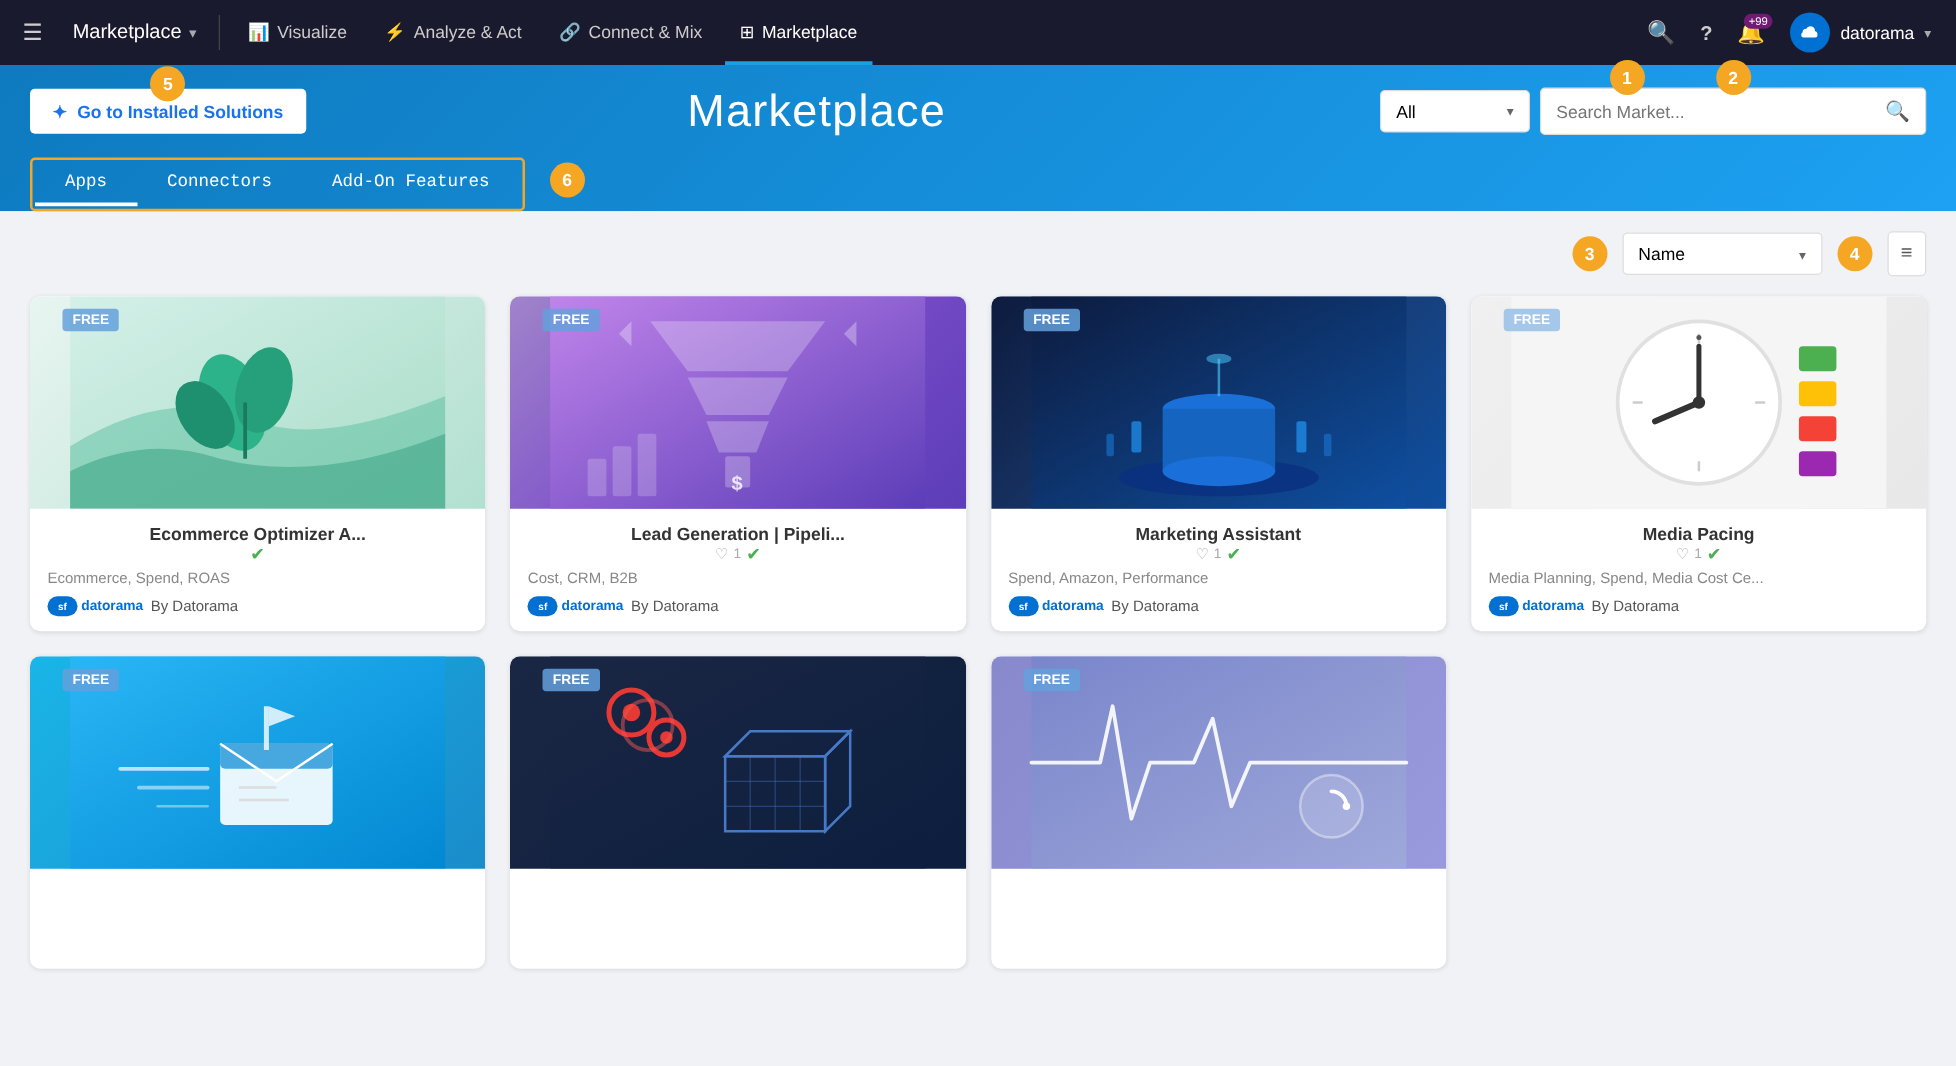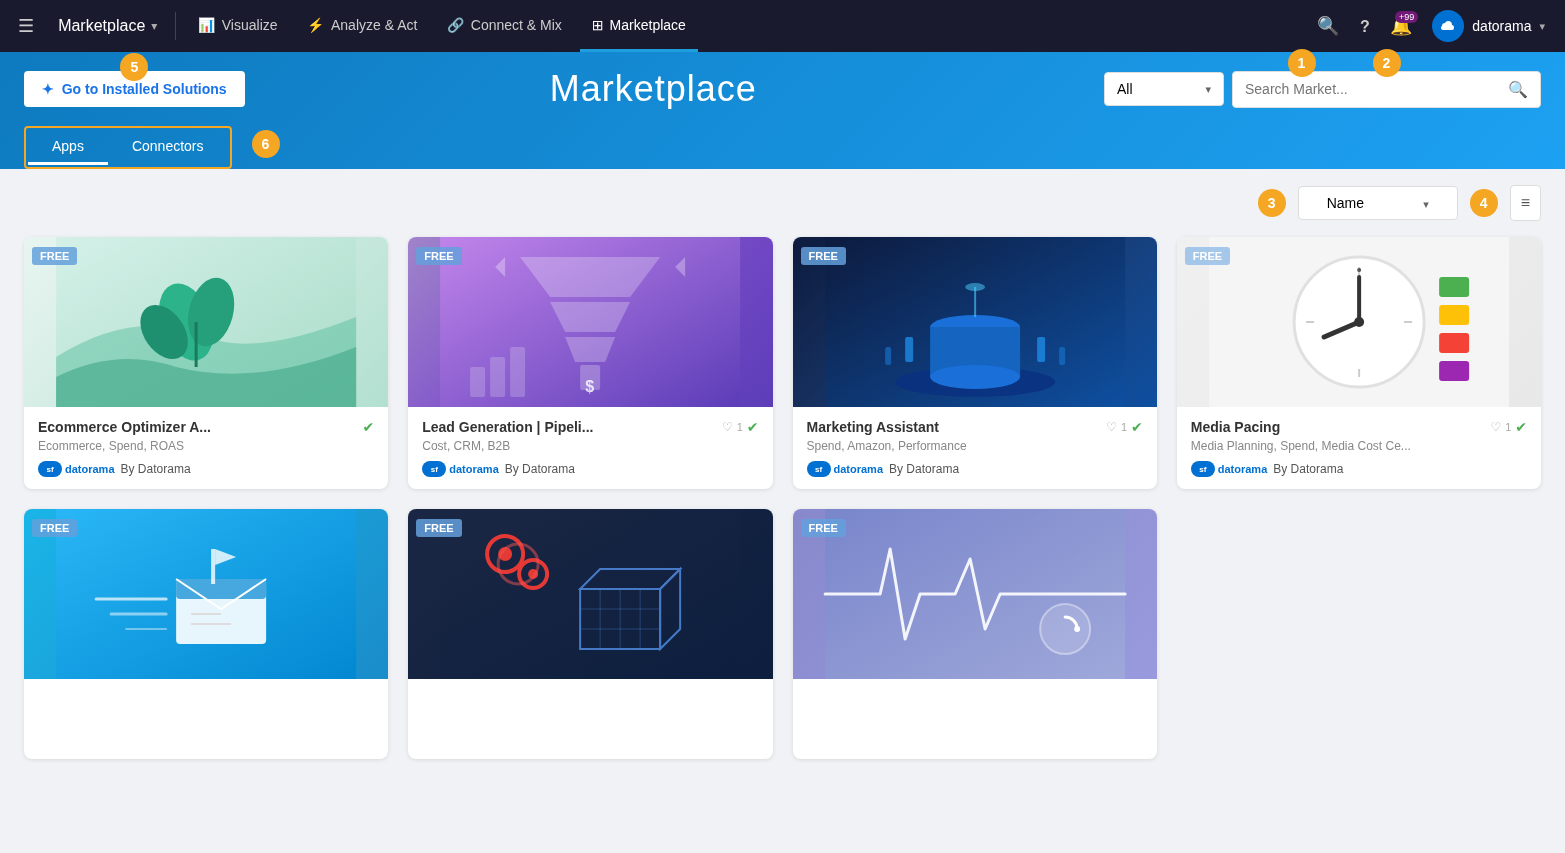--- a/index.html
+++ b/index.html
@@ -168,20 +168,21 @@
     
     .tabs-row {
       display: flex;
       align-items: flex-end;
       gap: 0;
       border: 2px solid #f5a623;
       border-radius: 4px;
       width: fit-content;
       padding: 2px;
       background: transparent;
+      font-family: Liberation Mono, monospace;
     }
     .tab-item {
       color: #fff;
       font-size: 14px;
       padding: 8px 24px;
       cursor: pointer;
       border-bottom: 3px solid transparent;
       font-weight: 500;
     }
     .tab-item.active {
@@ -212,21 +213,21 @@
       display: flex;
       align-items: center;
       justify-content: flex-end;
       gap: 12px;
       margin-bottom: 16px;
     }
     .sort-dropdown {
       background: #fff;
       border: 1px solid #ddd;
       border-radius: 4px;
-      padding: 8px 28px;
+      padding: 8px 12px;
       font-size: 14px;
       display: flex;
       align-items: flex-end;
       gap: 8px;
       min-width: 160px;
       cursor: pointer;
     }
     .sort-dropdown .dd-chevron { margin-left: auto; color: #666; font-size: 11px; }
     .view-toggle {
       background: #fff;
@@ -252,36 +253,37 @@
     }
     .card-image {
       width: 100%;
       height: 170px;
       position: relative;
       overflow: hidden;
     }
     .card-badge {
       position: absolute;
       top: 10px;
-      left: 8px;
+      left: 26px;
       background: rgba(100,160,220,0.85);
       color: #fff;
       font-size: 11px;
       font-weight: bold;
       padding: 3px 8px;
       border-radius: 3px;
     }
     .card-body {
       padding: 12px 14px;
     }
     .card-title-row {
       display: flex;
       align-items: center;
       justify-content: space-between;
       margin-bottom: 4px;
+      flex-direction: column;
     }
     .card-title {
       font-size: 14px;
       font-weight: 600;
       color: #333;
     }
     .card-meta-icons {
       display: flex;
       align-items: center;
       gap: 4px;
@@ -465,20 +467,23 @@
     </div>
   </div>
 
   <div class="header-tabs-row">
     <div class="tabs-row">
       <div class="tab-item active">
         <span>Apps</span>
       </div>
       <div class="tab-item">
         <span>Connectors</span>
+      </div>
+      <div class="tab-item">
+        <span>Add-On Features</span>
       </div>
     </div>
 
     <div class="annotation-badge" style="margin-top:-8px;">
       <span>6</span>
     </div>
   </div>
 </div>
 
 <div class="main-content">

